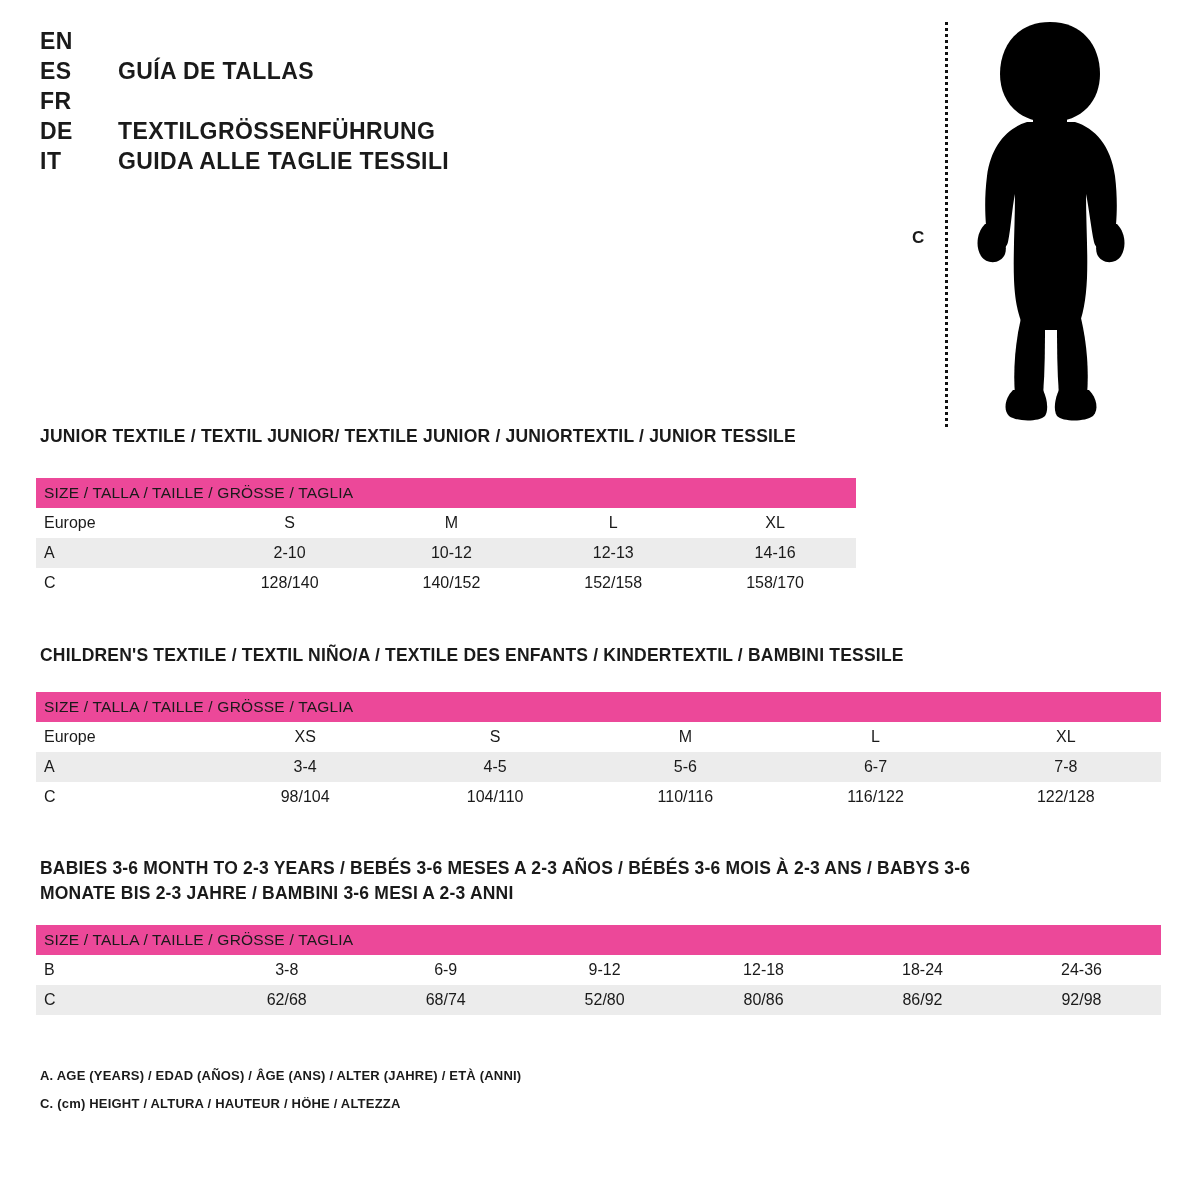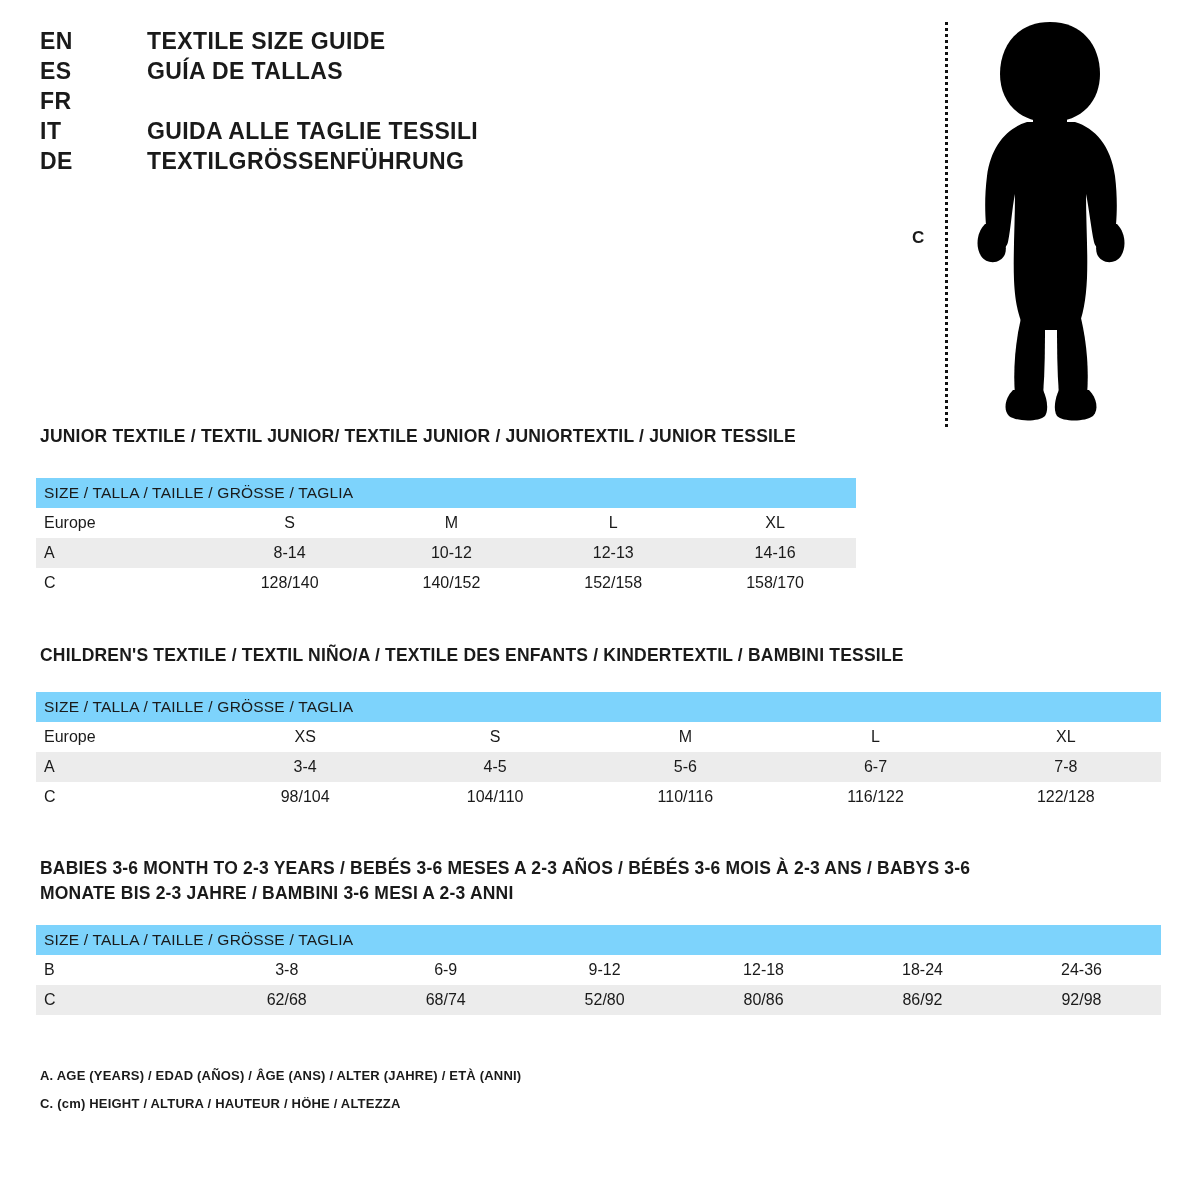--- a/index.html
+++ b/index.html
@@ -20,21 +20,20 @@
   .title-block {
     position: absolute;
     top: 28px;
     left: 40px;
     width: 620px;
   }
   .title-row {
     display: flex;
     align-items: baseline;
     margin-bottom: 3px;
-    gap: 29px;
   }
   .title-lang {
     width: 78px;
     font-size: 23px;
     font-weight: 700;
     letter-spacing: 0.5px;
     color: #1a1a1a;
   }
   .title-text {
     font-size: 23px;
@@ -98,21 +97,21 @@
     color: #1a1a1a;
   }
   table.size-table td,
   table.size-table th {
     padding: 6px 4px;
     font-weight: 400;
     text-align: center;
     vertical-align: middle;
   }
   table.size-table .hdr-band td {
-    background: #7dd3fc;
+    background: #ec4899;
     text-align: left;
     padding-left: 8px;
     font-weight: 400;
     font-size: 15.5px;
     letter-spacing: 0.2px;
   }
   table.size-table .row-light td { background: #ffffff; }
   table.size-table .row-grey td  { background: #ececec; }
   table.size-table td.rowlabel {
     text-align: left;
@@ -134,36 +133,35 @@
     margin-bottom: 13px;
     white-space: nowrap;
   }
 </style>
 </head>
 <body>
 
 <div class="title-block">
   <div class="title-row">
     <span class="title-lang">EN</span>
-    <span class="title-text">TEXTILE SIZE GUIDE</span>
   </div>
   <div class="title-row">
     <span class="title-lang">ES</span>
     <span class="title-text">GUÍA DE TALLAS</span>
   </div>
   <div class="title-row">
     <span class="title-lang">FR</span>
   </div>
   <div class="title-row">
+    <span class="title-lang">DE</span>
+    <span class="title-text">TEXTILGRÖSSENFÜHRUNG</span>
+  </div>
+  <div class="title-row">
     <span class="title-lang">IT</span>
     <span class="title-text">GUIDA ALLE TAGLIE TESSILI</span>
-  </div>
-  <div class="title-row">
-    <span class="title-lang">DE</span>
-    <span class="title-text">TEXTILGRÖSSENFÜHRUNG</span>
   </div>
 </div>
 
 <div class="figure-area">
   <span class="measure-label">C</span>
   <div class="measure-line"></div>
   <svg class="silhouette" width="190" height="410" viewBox="0 0 190 410" xmlns="http://www.w3.org/2000/svg">
     <g fill="#000000">
 
       <path d="M95 4 C63 4 45 27 45 56 C45 82 62 104 95 104 C128 104 145 82 145 56 C145 27 127 4 95 4 Z"></path>
@@ -198,21 +196,21 @@
     </tr>
     <tr class="row-light">
       <td class="rowlabel" style="width:170px;">Europe</td>
       <td style="width:162px;">S</td>
       <td style="width:162px;">M</td>
       <td style="width:162px;">L</td>
       <td style="width:162px;">XL</td>
     </tr>
     <tr class="row-grey">
       <td class="rowlabel">A</td>
-      <td>8-14</td>
+      <td>2-10</td>
       <td>10-12</td>
       <td>12-13</td>
       <td>14-16</td>
     </tr>
     <tr class="row-light">
       <td class="rowlabel">C</td>
       <td>128/140</td>
       <td>140/152</td>
       <td>152/158</td>
       <td>158/170</td>

